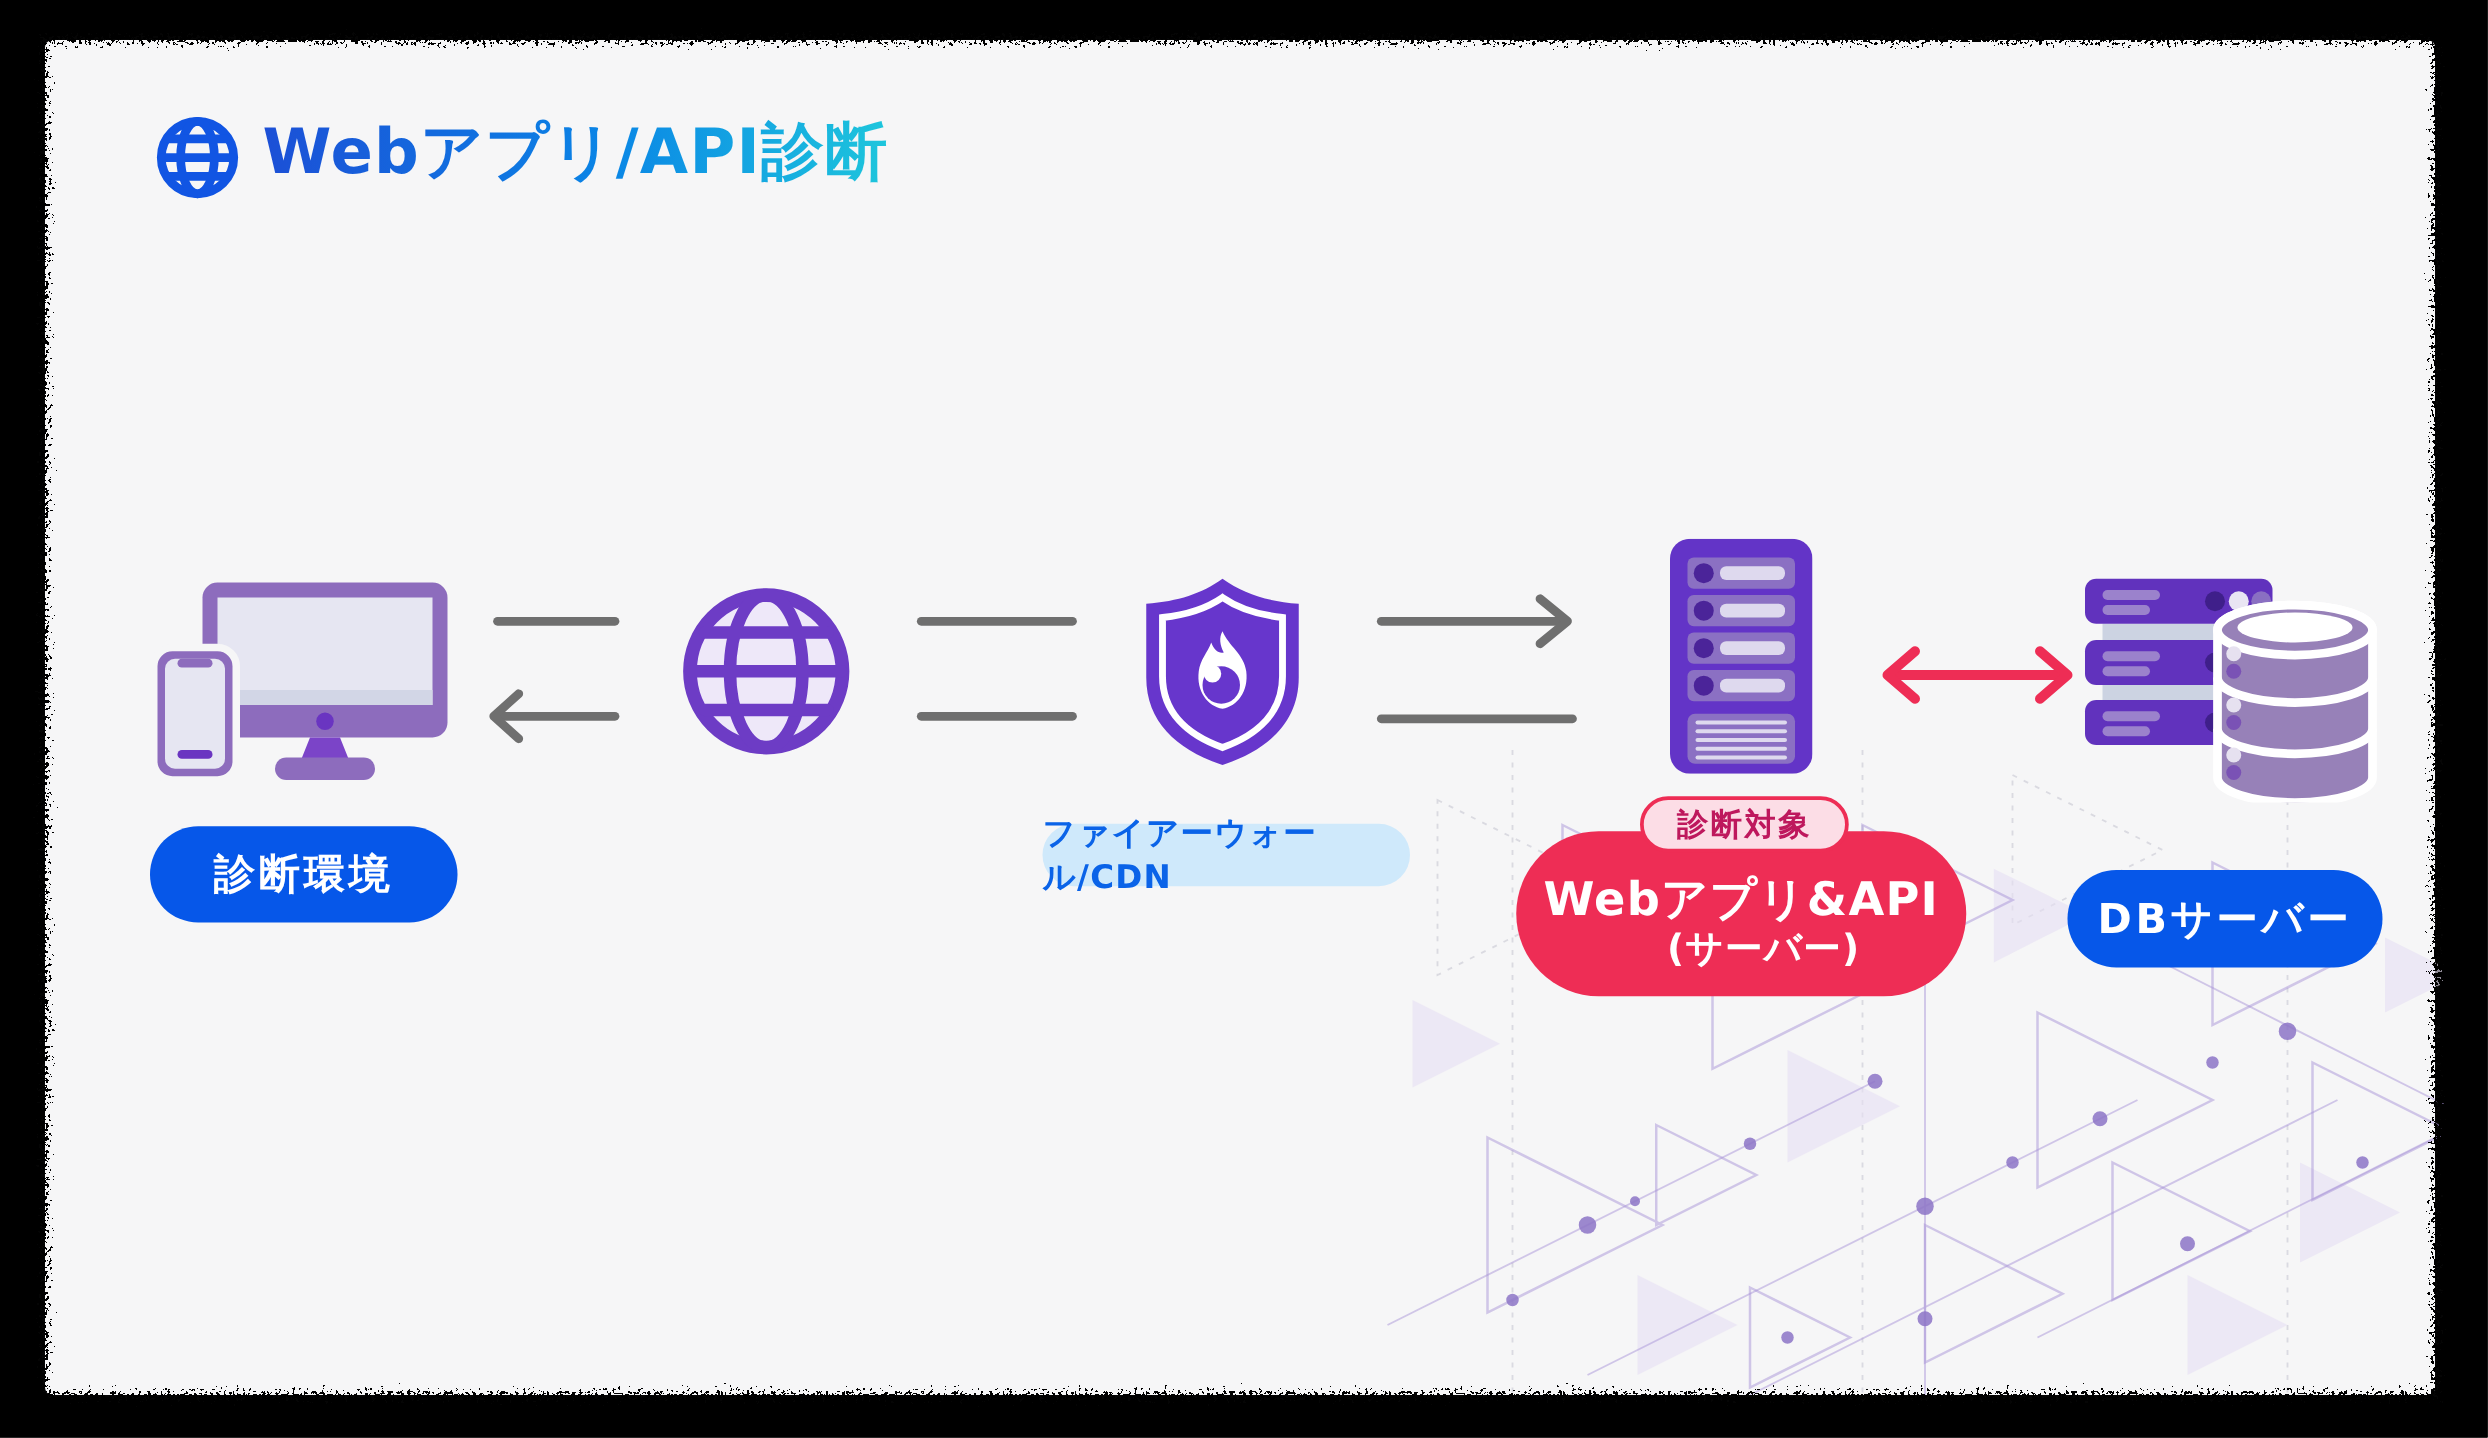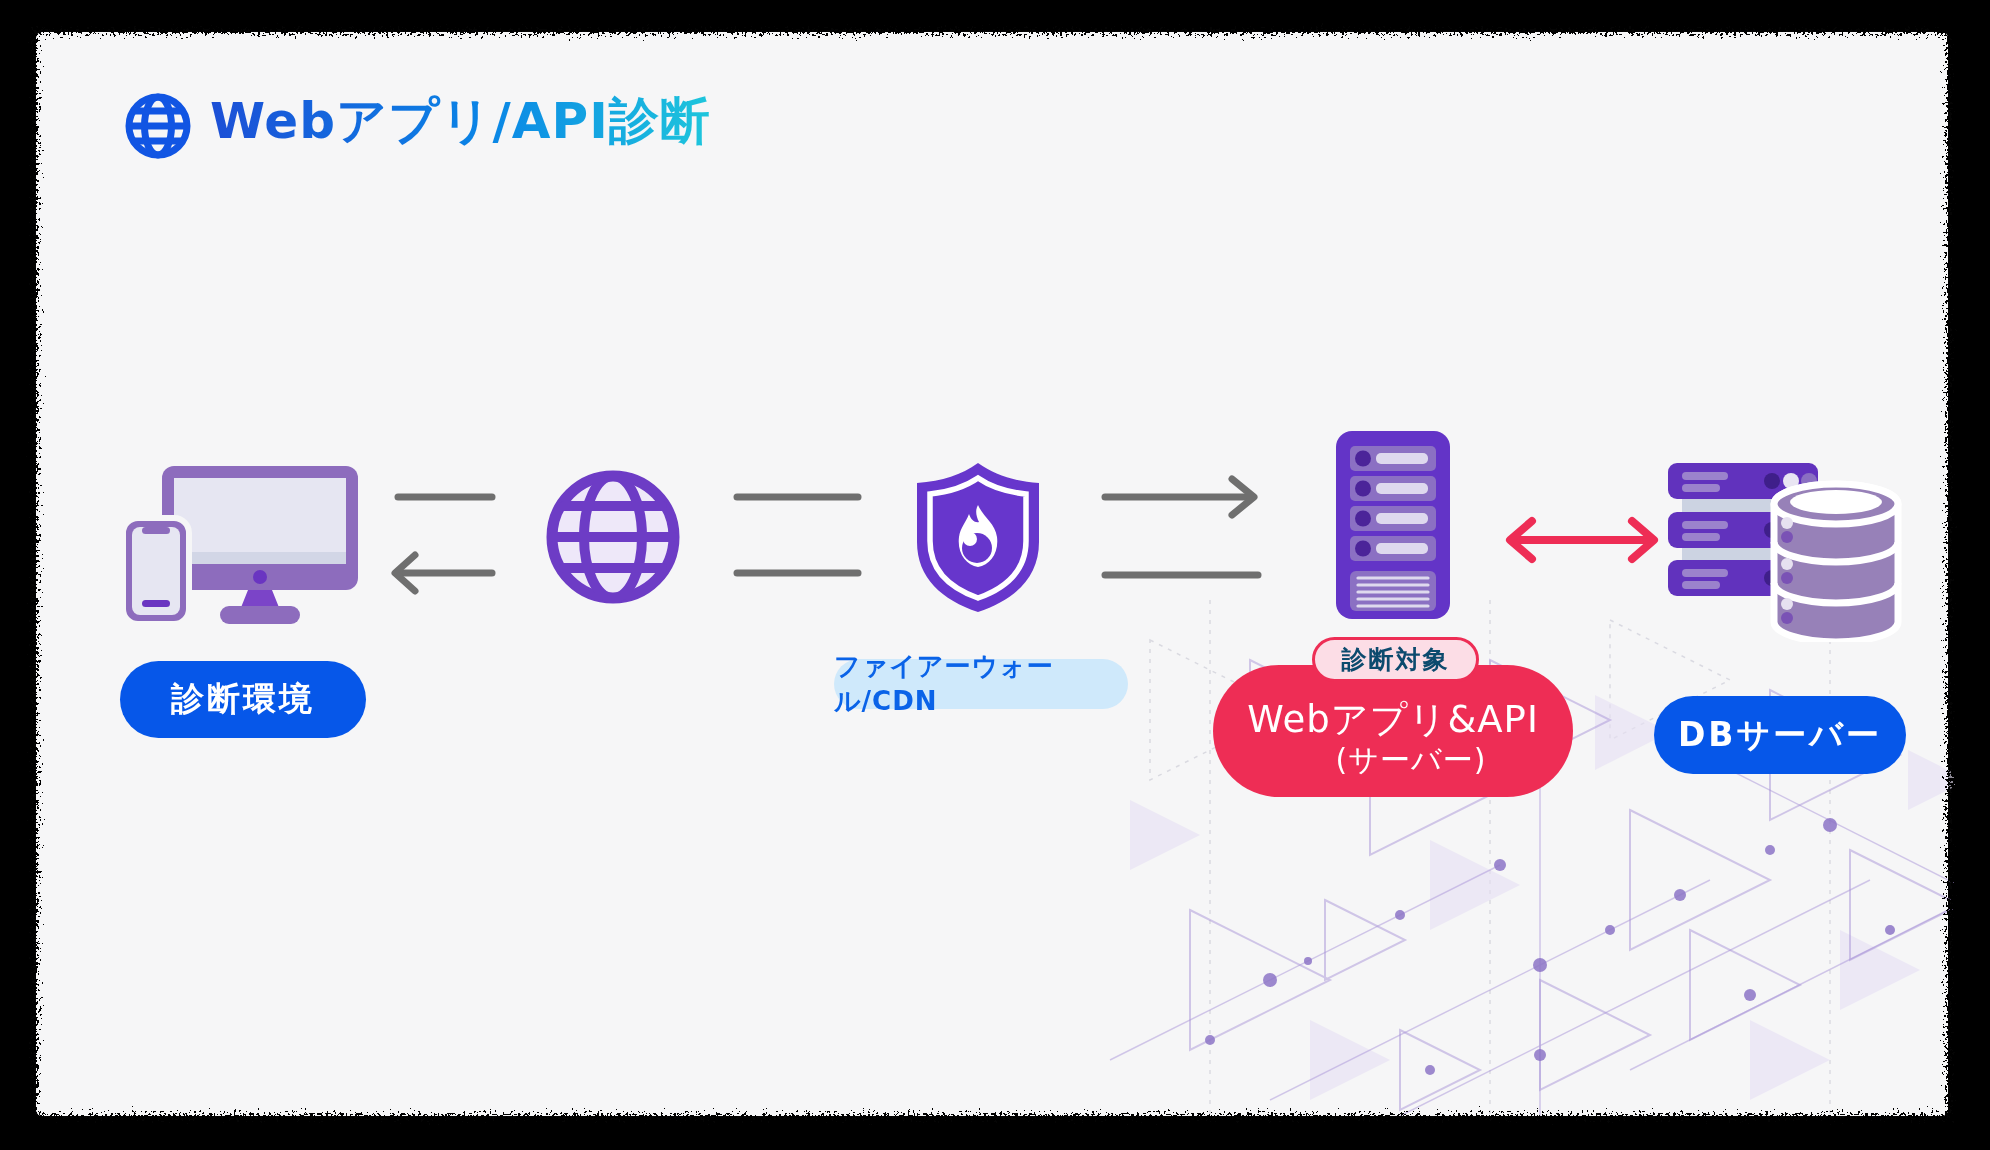--- a/index.html
+++ b/index.html
@@ -17,27 +17,27 @@
   .pattern{position:absolute;right:42px;bottom:34px;width:898px;height:516px;z-index:1;}
   .arrows{position:absolute;left:0;top:0;z-index:2;}
   .node-icon{position:absolute;z-index:3;}
   .label{z-index:4;}
   
   .pill-blue{position:absolute;background:#0657e9;border-radius:999px;color:#fff;font-weight:700;
         display:flex;align-items:center;justify-content:center;letter-spacing:3px;z-index:4;text-align:center;}
   .tag-light{position:absolute;background:#cfe9fb;border-radius:999px;color:#0a63e8;font-weight:700;
         display:flex;align-items:center;justify-content:center;letter-spacing:2px;z-index:4;}
   .pill-red{position:absolute;left:1213px;top:665px;width:360px;height:132px;background:#ee2d55;
-        border-radius:66px;color:#fff;font-weight:400;display:flex;flex-direction:column;
+        border-radius:66px;color:#fff;font-weight:700;display:flex;flex-direction:column;
         align-items:center;justify-content:center;padding-top:14px;box-sizing:border-box;
         letter-spacing:1px;z-index:4;text-align:right;}
   .pill-red .l1{font-size:37px;line-height:1.2;}
   .pill-red .l2{font-size:30px;line-height:1.2;margin-left:36px;}
   .badge-target{position:absolute;left:1312px;top:637px;width:167px;height:45px;background:#fcdde6;
-        border:3px solid #ee2d55;border-radius:999px;color:#0c4a6e;font-weight:700;font-size:25px;
+        border:3px solid #ee2d55;border-radius:999px;color:#be185d;font-weight:700;font-size:25px;
         display:flex;align-items:center;justify-content:center;letter-spacing:2px;
         box-sizing:border-box;z-index:5;}
   #pill-client{left:120px;top:661px;width:246px;height:77px;font-size:33px;}
   #tag-internet{left:507px;top:662px;width:243px;height:55px;font-size:28px;}
   #tag-firewall{left:834px;top:659px;width:294px;height:50px;font-size:26px;letter-spacing:1px;}
   #pill-db{left:1654px;top:696px;width:252px;height:78px;font-size:33px;}
   .frame-noise{position:absolute;left:0;top:0;z-index:10;pointer-events:none;}
 </style>
 </head>
 <body>

